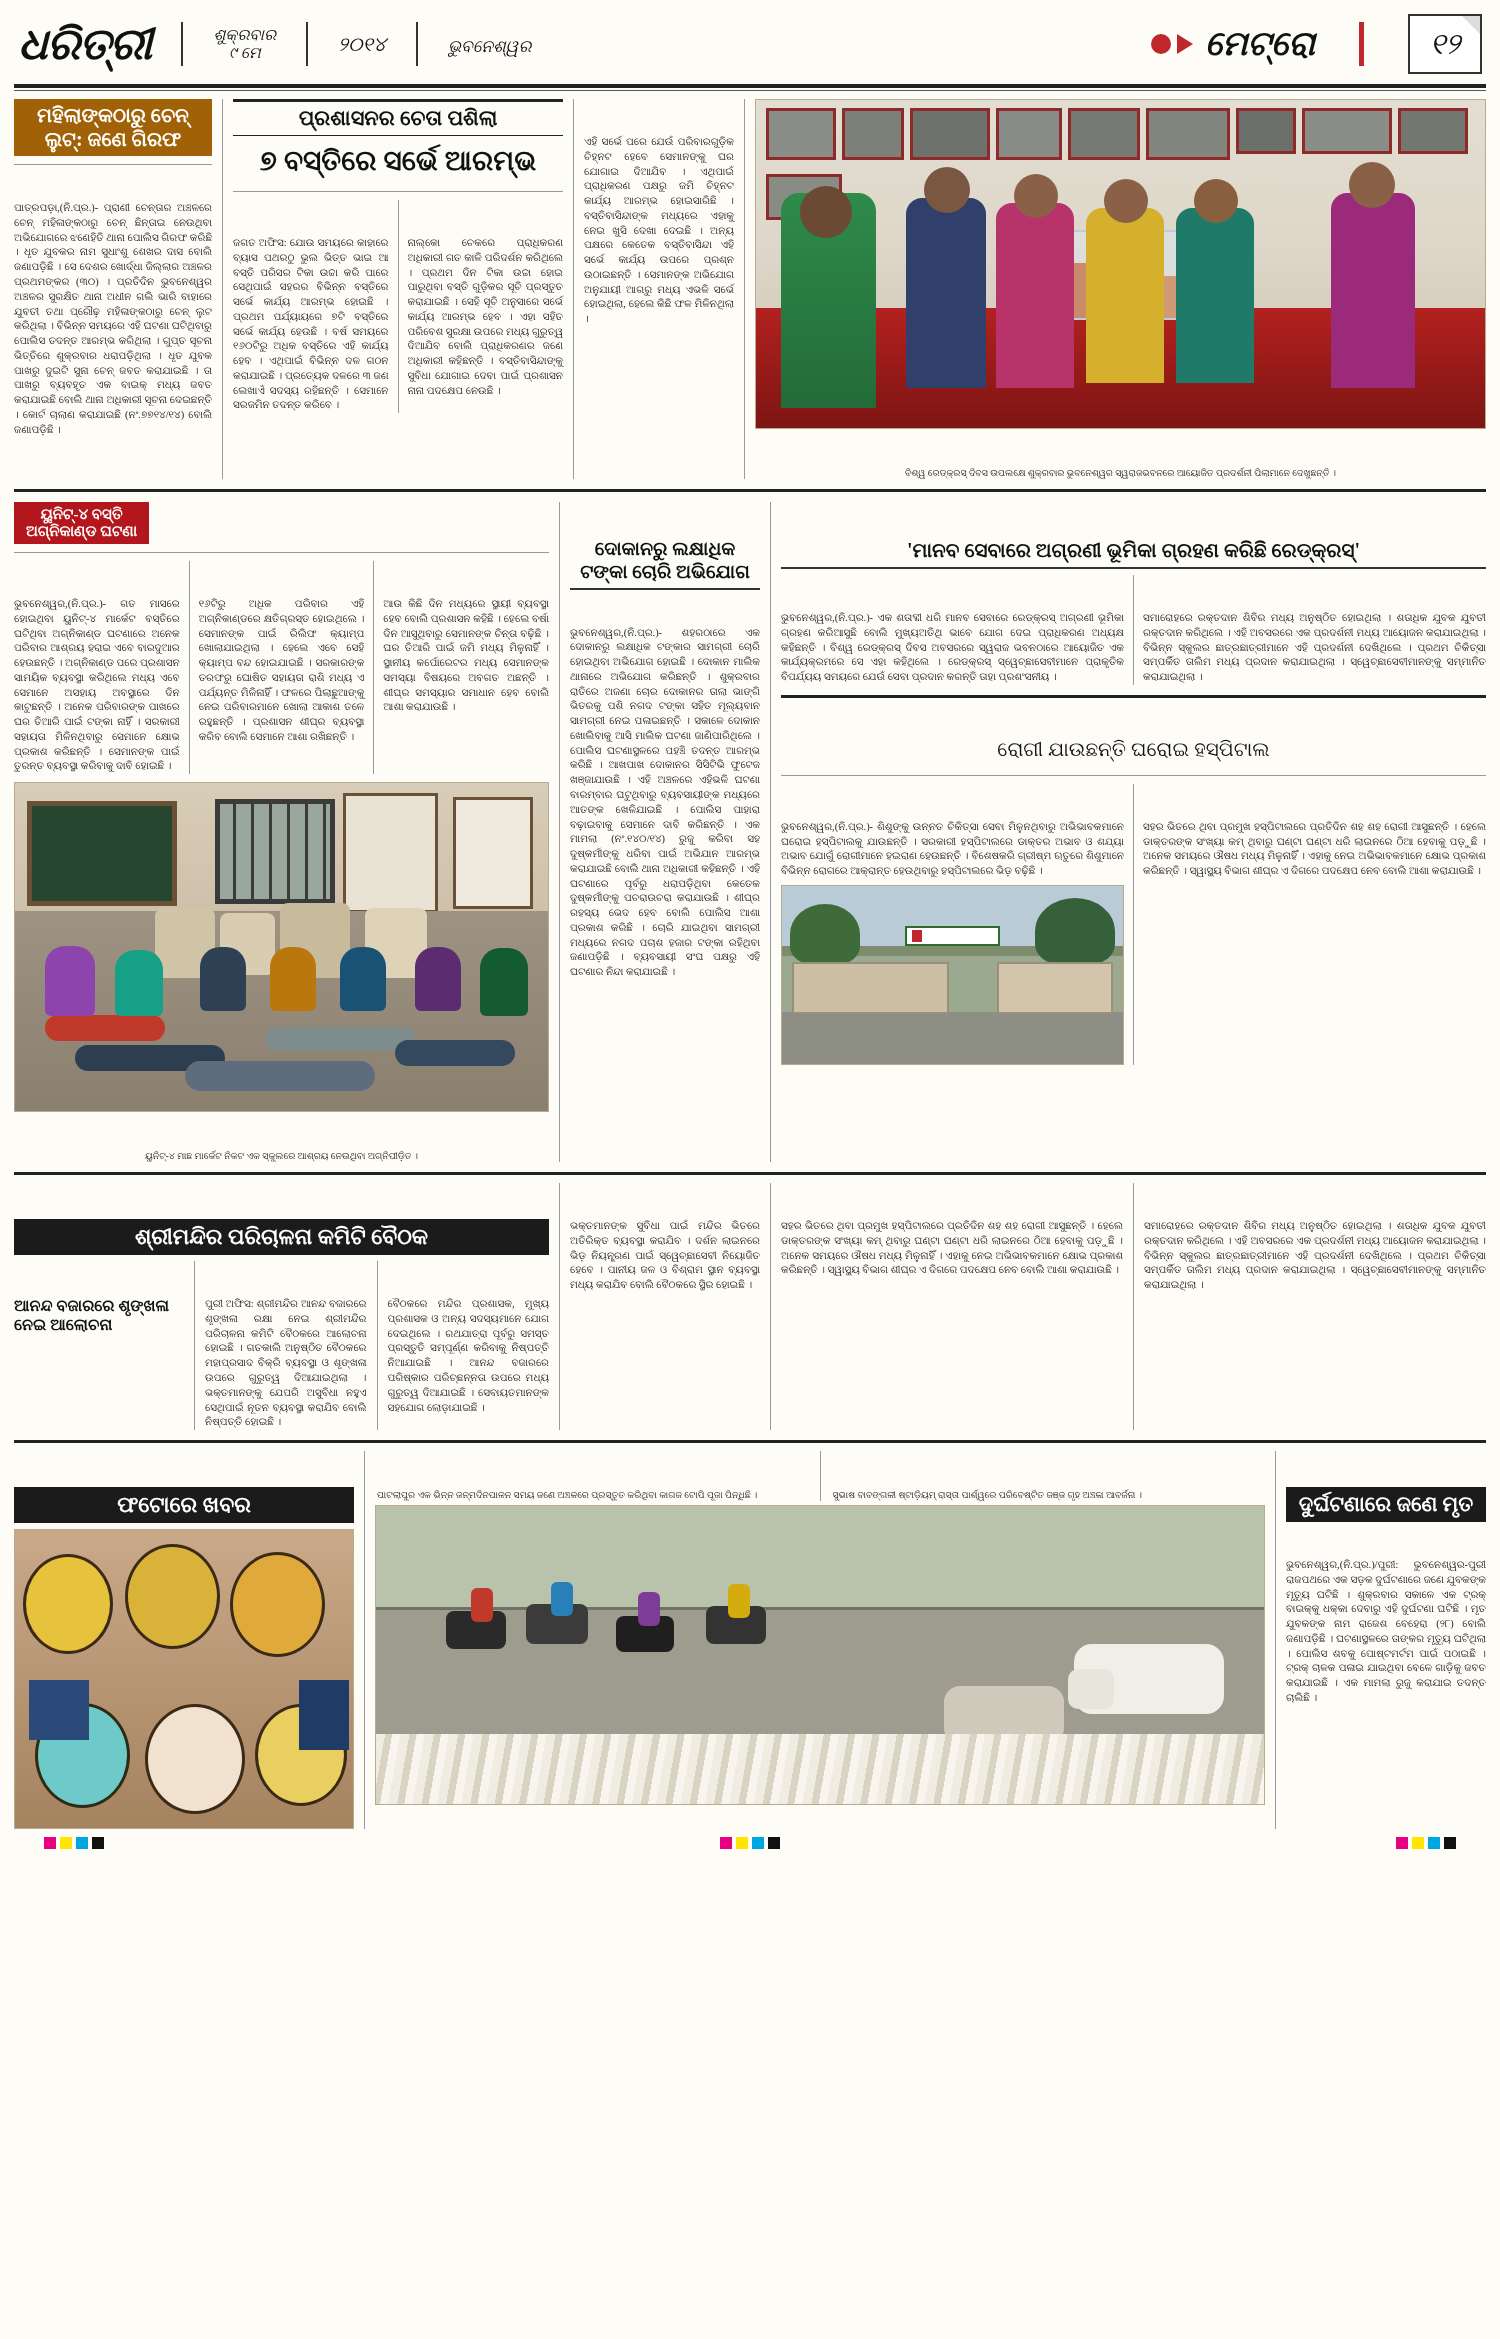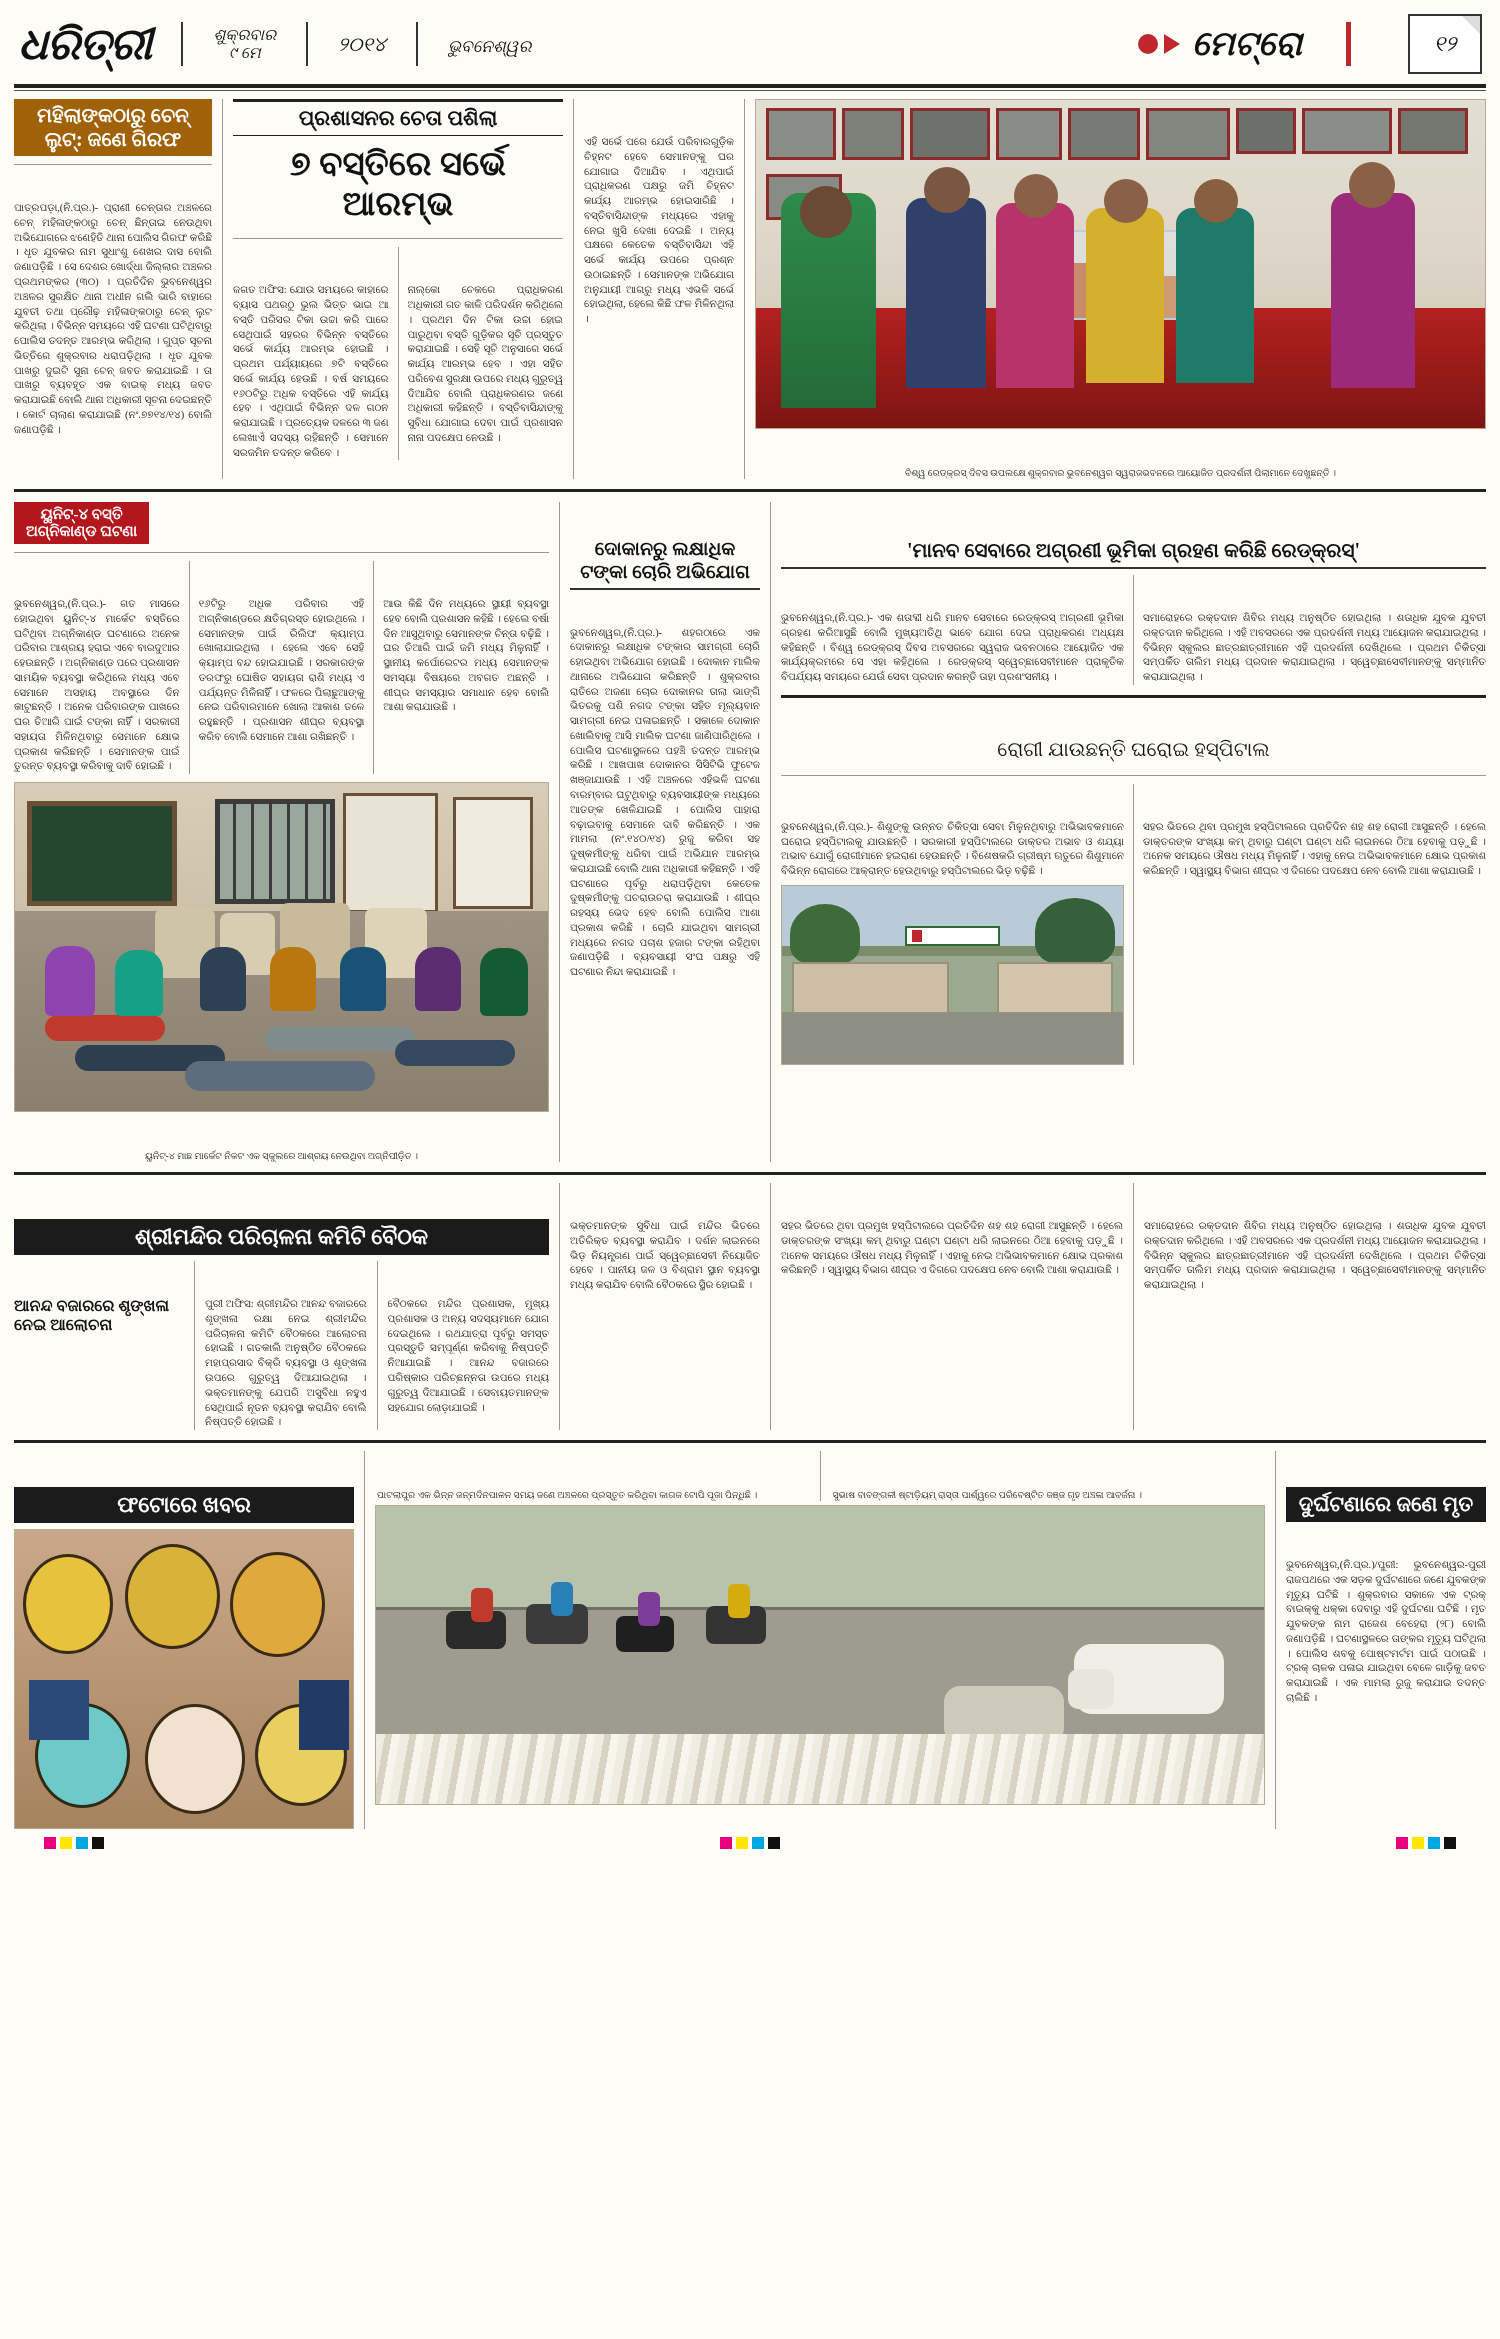--- a/index.html
+++ b/index.html
@@ -75,24 +75,23 @@
     width: 5px; height: 44px; background: #c0272d;
     margin: 0 14px;
   }
   .pageno-box {
     width: 74px; height: 60px;
     border: 2px solid #333;
     background: #fff;
     display: flex;
     align-items: center;
     justify-content: center;
-    font-size: 22px;
+    font-size: 30px;
     position: relative;
     overflow: hidden;
-    margin-left: 13px;
   }
   .pageno-box:after {
     content: "";
     position: absolute;
     top: 0; right: 0;
     border-top: 18px solid #ddd;
     border-left: 18px solid transparent;
   }
   .rule-thick { height: 4px; background: #222; margin: 2px 0 2px 0; }
   .rule-thin { height: 1px; background: #555; margin-bottom: 8px; }
@@ -209,21 +208,21 @@
     <div class="col-a">
       <div class="hl-red headline" style="font-size:20px;">ମହିଲାଙ୍କଠାରୁ ଚେନ୍ ଲୁଟ୍: ଜଣେ ଗିରଫ</div>
       <div class="hline"></div>
       <div class="body-text odia">ପାତ୍ରପଡ଼ା,(ନି.ପ୍ର.)- ପ୍ରାଣୀ ଚେନ୍ତାର ଅଞ୍ଚଳରେ ଚେନ୍ ମହିଳାଙ୍କଠାରୁ ଚେନ୍ ଛିନ୍ତାଇ ନେଉଥିବା ଅଭିଯୋଗରେ ଝଣେହିତି ଥାନା ପୋଲିସ ଗିରଫ କରିଛି । ଧୃତ ଯୁବକର ନାମ ସୁଧାଂଶୁ ଶେଖର ଦାସ ବୋଲି ଜଣାପଡ଼ିଛି । ସେ ଦେଶର ଖୋର୍ଦ୍ଧା ଜିଲ୍ଲାର ଅଞ୍ଚଳର ପ୍ରଥମଙ୍କର (୩୦) । ପ୍ରତିଦିନ ଭୁବନେଶ୍ୱର ଅଞ୍ଚଳର ସୁରକ୍ଷିତ ଥାନା ଅଧୀନ ଗଲି ଭାରି ବାହାରେ ଯୁବତୀ ତଥା ପ୍ରୌଢ଼ ମହିଳାଙ୍କଠାରୁ ଚେନ୍ ଲୁଟ କରିଥିଲା । ବିଭିନ୍ନ ସମୟରେ ଏହି ଘଟଣା ଘଟିଥିବାରୁ ପୋଲିସ ତଦନ୍ତ ଆରମ୍ଭ କରିଥିଲା । ଗୁପ୍ତ ସୂଚନା ଭିତ୍ତିରେ ଶୁକ୍ରବାର ଧରାପଡ଼ିଥିଲା । ଧୃତ ଯୁବକ ପାଖରୁ ଦୁଇଟି ସୁନା ଚେନ୍ ଜବତ କରାଯାଇଛି । ତା ପାଖରୁ ବ୍ୟବହୃତ ଏକ ବାଇକ୍ ମଧ୍ୟ ଜବତ କରାଯାଇଛି ବୋଲି ଥାନା ଅଧିକାରୀ ସୂଚନା ଦେଇଛନ୍ତି । କୋର୍ଟ ଚାଲାଣ କରାଯାଇଛି (ନଂ.୭୭୧୪/୧୪) ବୋଲି ଜଣାପଡ଼ିଛି ।</div>
     </div>
 
     <div class="vline"></div>
 
     <div class="col-b">
       <div style="border-top:3px solid #222;border-bottom:1px solid #222;text-align:center;padding:4px 0;font-size:21px;font-weight:bold;">ପ୍ରଶାସନର ଚେତା ପଶିଲା</div>
-      <div class="headline" style="font-size:34px;text-align:center;padding:8px 0 6px;">୭ ବସ୍ତିରେ ସର୍ଭେ ଆରମ୍ଭ</div>
+      <div class="headline" style="font-size:28px;text-align:center;padding:8px 0 6px;">୭ ବସ୍ତିରେ ସର୍ଭେ ଆରମ୍ଭ</div>
       <div class="hline"></div>
       <div class="sub-cols">
         <div class="body-text odia" style="flex:1">ଜଗତ ଅଫିସ: ଯୋଉ ସମୟରେ କାହାରେ ବ୍ୟାସ ପଥରଠୁ ଭୁଲ ଭିତ୍ତ ଭାଇ ଆ ବସ୍ତି ପରିସର ଟିକା ଉଚ୍ଚା କରି ପାରେ ସେଥିପାଇଁ ସହରର ବିଭିନ୍ନ ବସ୍ତିରେ ସର୍ଭେ କାର୍ଯ୍ୟ ଆରମ୍ଭ ହୋଇଛି । ପ୍ରଥମ ପର୍ଯ୍ୟାୟରେ ୭ଟି ବସ୍ତିରେ ସର୍ଭେ କାର୍ଯ୍ୟ ହେଉଛି । ବର୍ଷ ସମୟରେ ୧୬୦ଟିରୁ ଅଧିକ ବସ୍ତିରେ ଏହି କାର୍ଯ୍ୟ ହେବ । ଏଥିପାଇଁ ବିଭିନ୍ନ ଦଳ ଗଠନ କରାଯାଇଛି । ପ୍ରତ୍ୟେକ ଦଳରେ ୩ ଜଣ ଲେଖାଏଁ ସଦସ୍ୟ ରହିଛନ୍ତି । ସେମାନେ ସରଜମିନ ତଦନ୍ତ କରିବେ ।</div>
         <div class="vline"></div>
         <div class="body-text odia" style="flex:1">ନାଲ୍କୋ ଚେକରେ ପ୍ରାଧିକରଣ ଅଧିକାରୀ ଗତ କାଳି ପରିଦର୍ଶନ କରିଥିଲେ । ପ୍ରଥମ ଦିନ ଟିକା ଉଚ୍ଚା ହୋଇ ପାରୁଥିବା ବସ୍ତି ଗୁଡ଼ିକର ସୂଚି ପ୍ରସ୍ତୁତ କରାଯାଇଛି । ସେହି ସୂଚି ଅନୁସାରେ ସର୍ଭେ କାର୍ଯ୍ୟ ଆରମ୍ଭ ହେବ । ଏହା ସହିତ ପରିବେଶ ସୁରକ୍ଷା ଉପରେ ମଧ୍ୟ ଗୁରୁତ୍ୱ ଦିଆଯିବ ବୋଲି ପ୍ରାଧିକରଣର ଜଣେ ଅଧିକାରୀ କହିଛନ୍ତି । ବସ୍ତିବାସିନ୍ଦାଙ୍କୁ ସୁବିଧା ଯୋଗାଇ ଦେବା ପାଇଁ ପ୍ରଶାସନ ନାନା ପଦକ୍ଷେପ ନେଉଛି ।</div>
       </div>
     </div>
 
     <div class="vline"></div>
 

